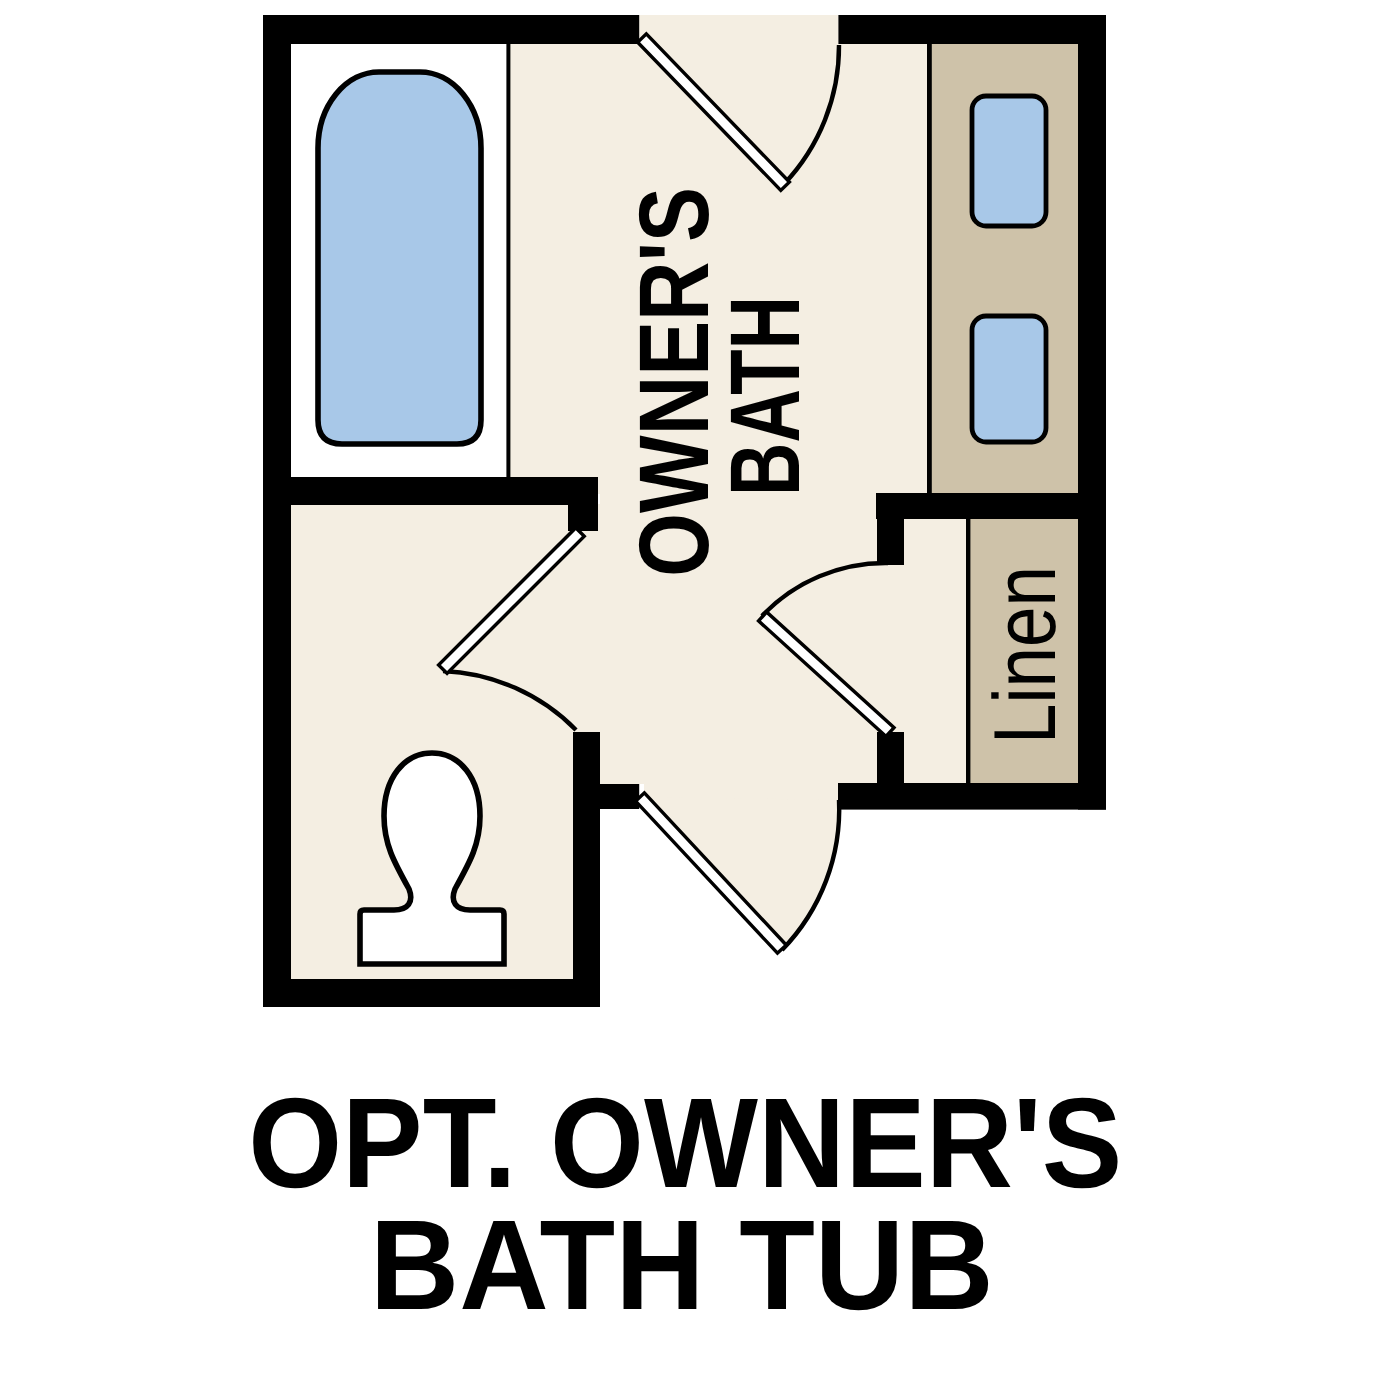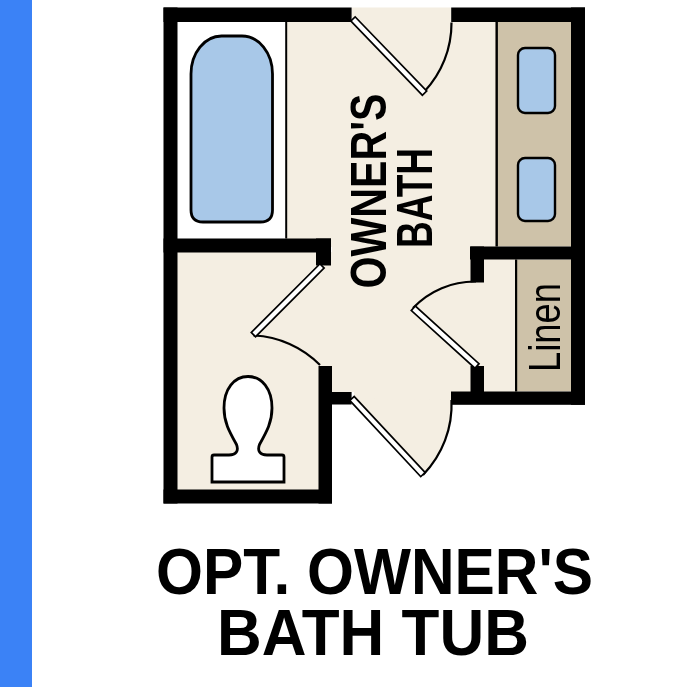--- a/index.html
+++ b/index.html
@@ -1,16 +1,16 @@
 <!DOCTYPE html>
 <html><head>
 <meta charset="utf-8">
 <style>
   html,body{margin:0;padding:0;background:#fff;}
-  #stage{position:relative;width:577px;height:687px;background:#3b82f6;overflow:hidden;padding-left:32px;}
+  #stage{position:relative;width:577px;height:687px;background:#a3a3a3;overflow:hidden;}
   svg{display:block;}
   text{font-family:"Liberation Sans", sans-serif;}
 </style>
 </head>
 <body>
 <div id="stage">
 <svg width="687" height="687" viewBox="0 0 687 687">
   <rect x="0" y="0" width="687" height="687" fill="#ffffff"></rect>
 
   <g fill="#f4eee2">

